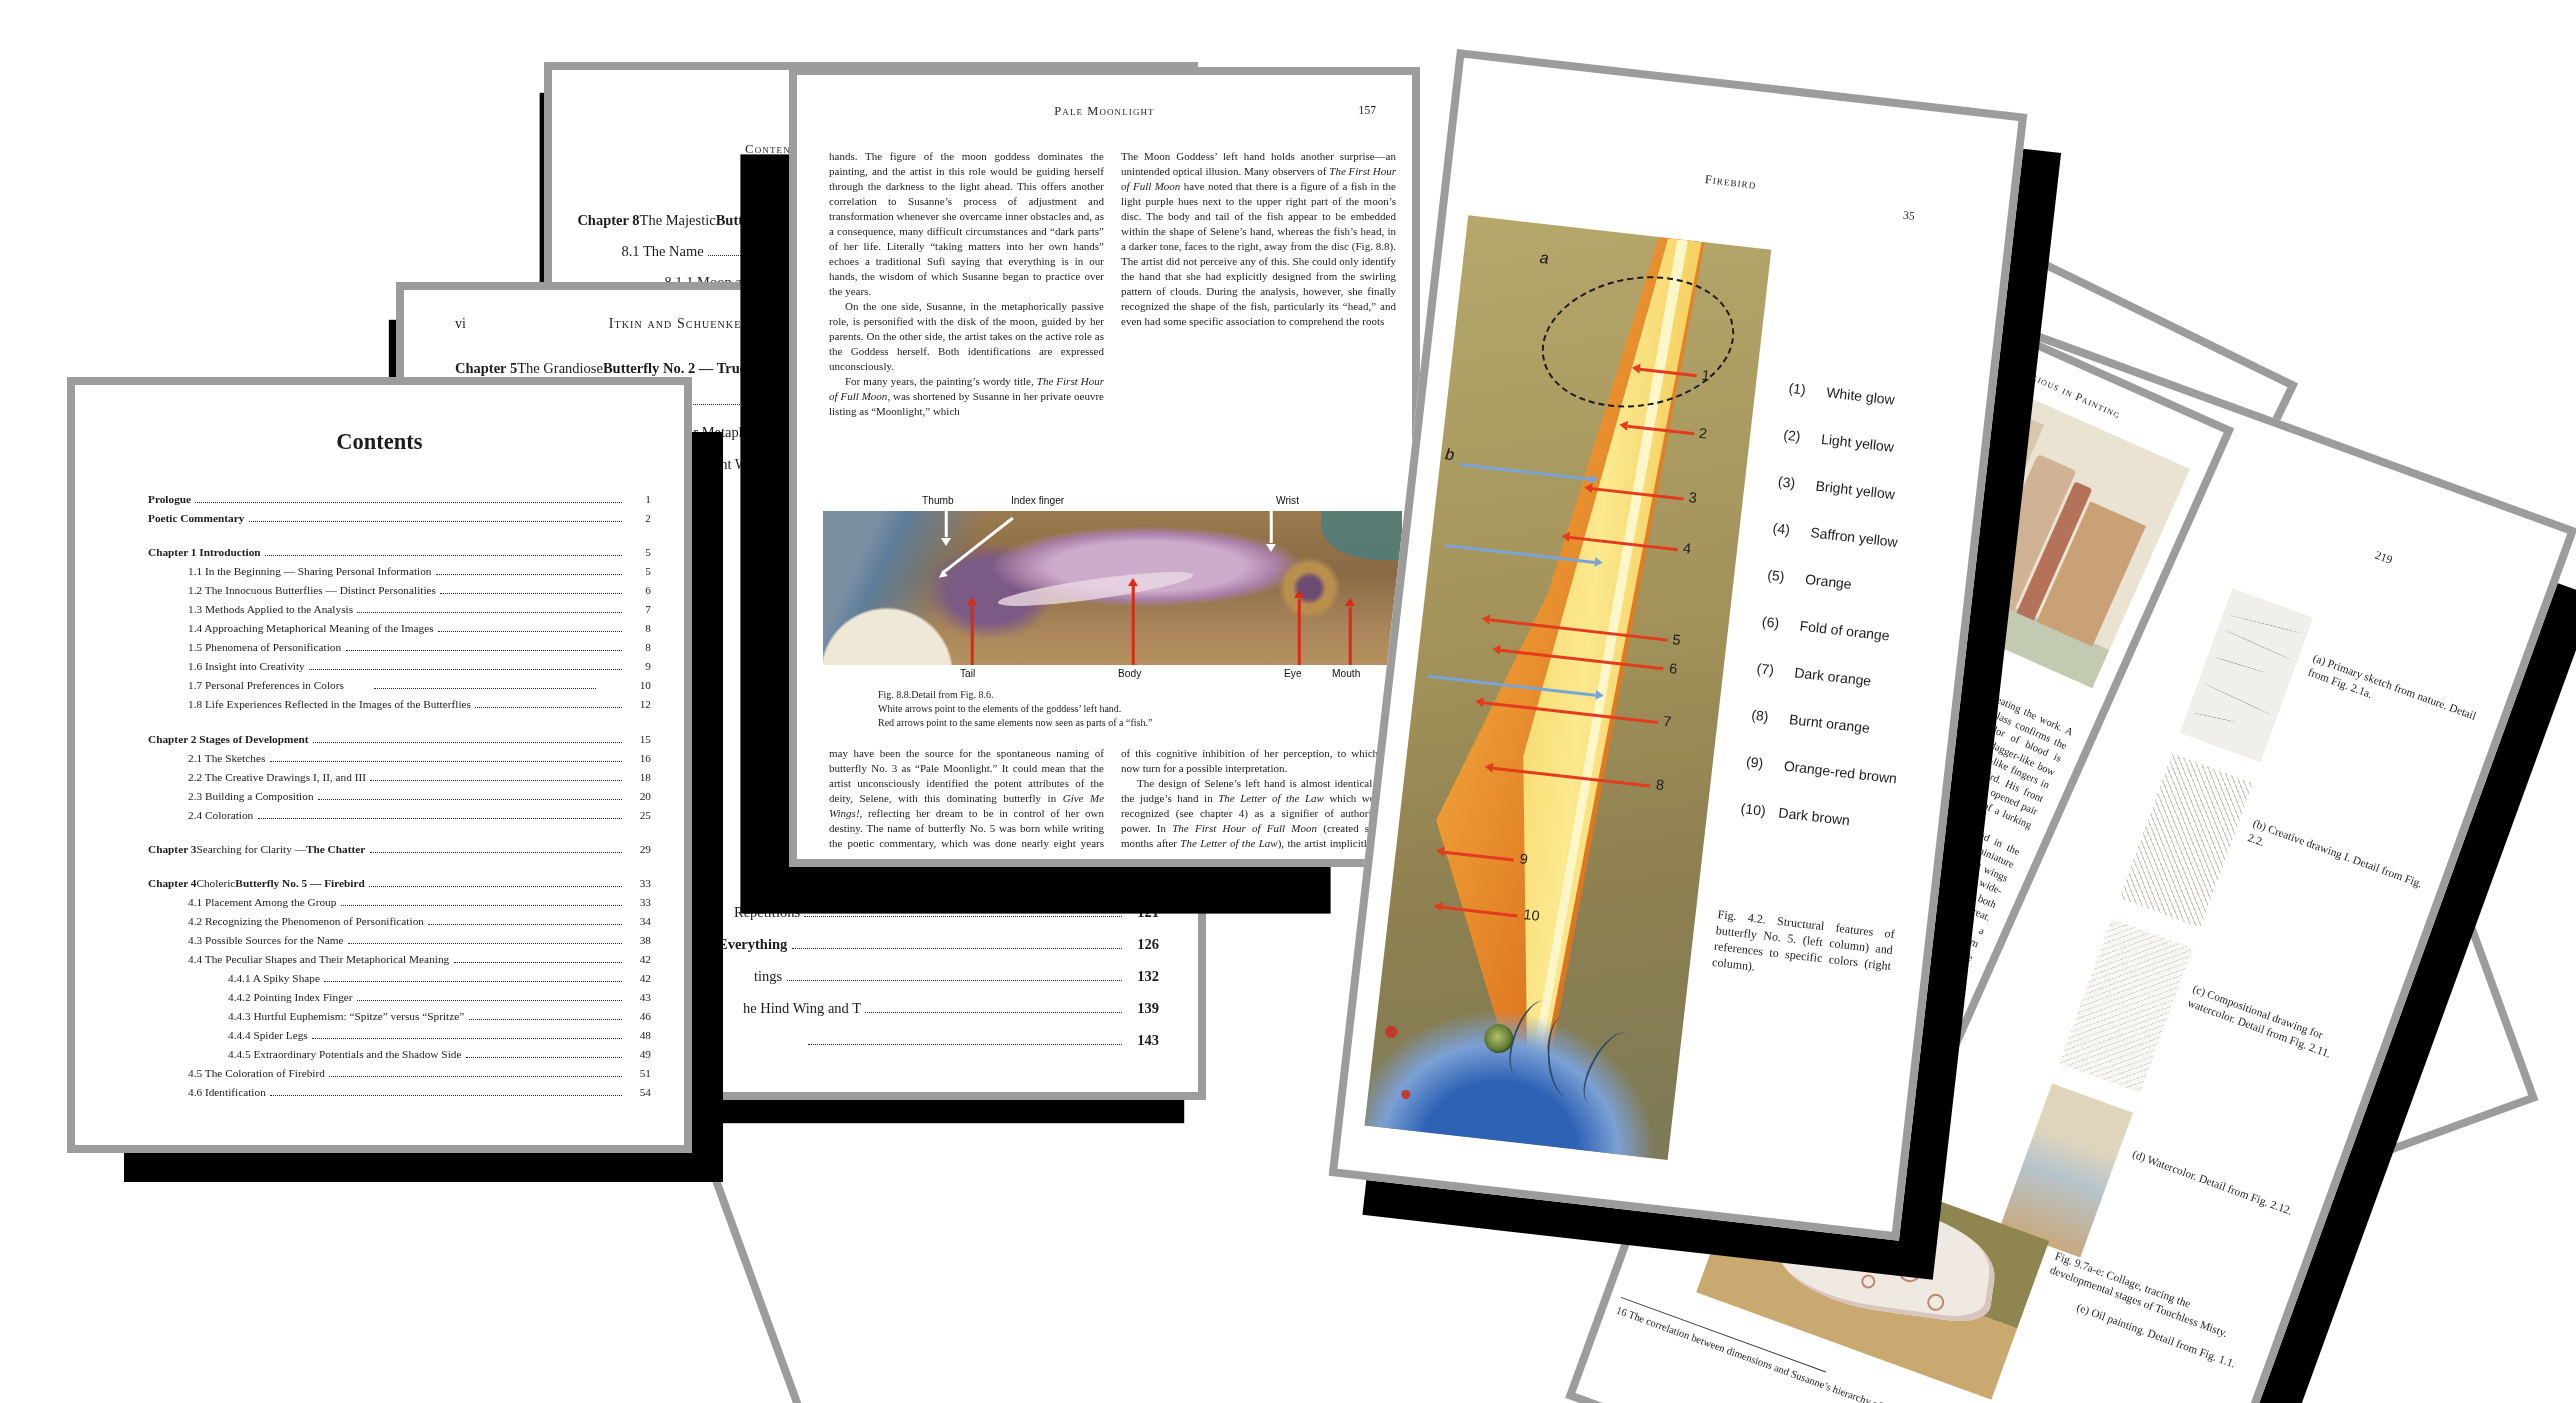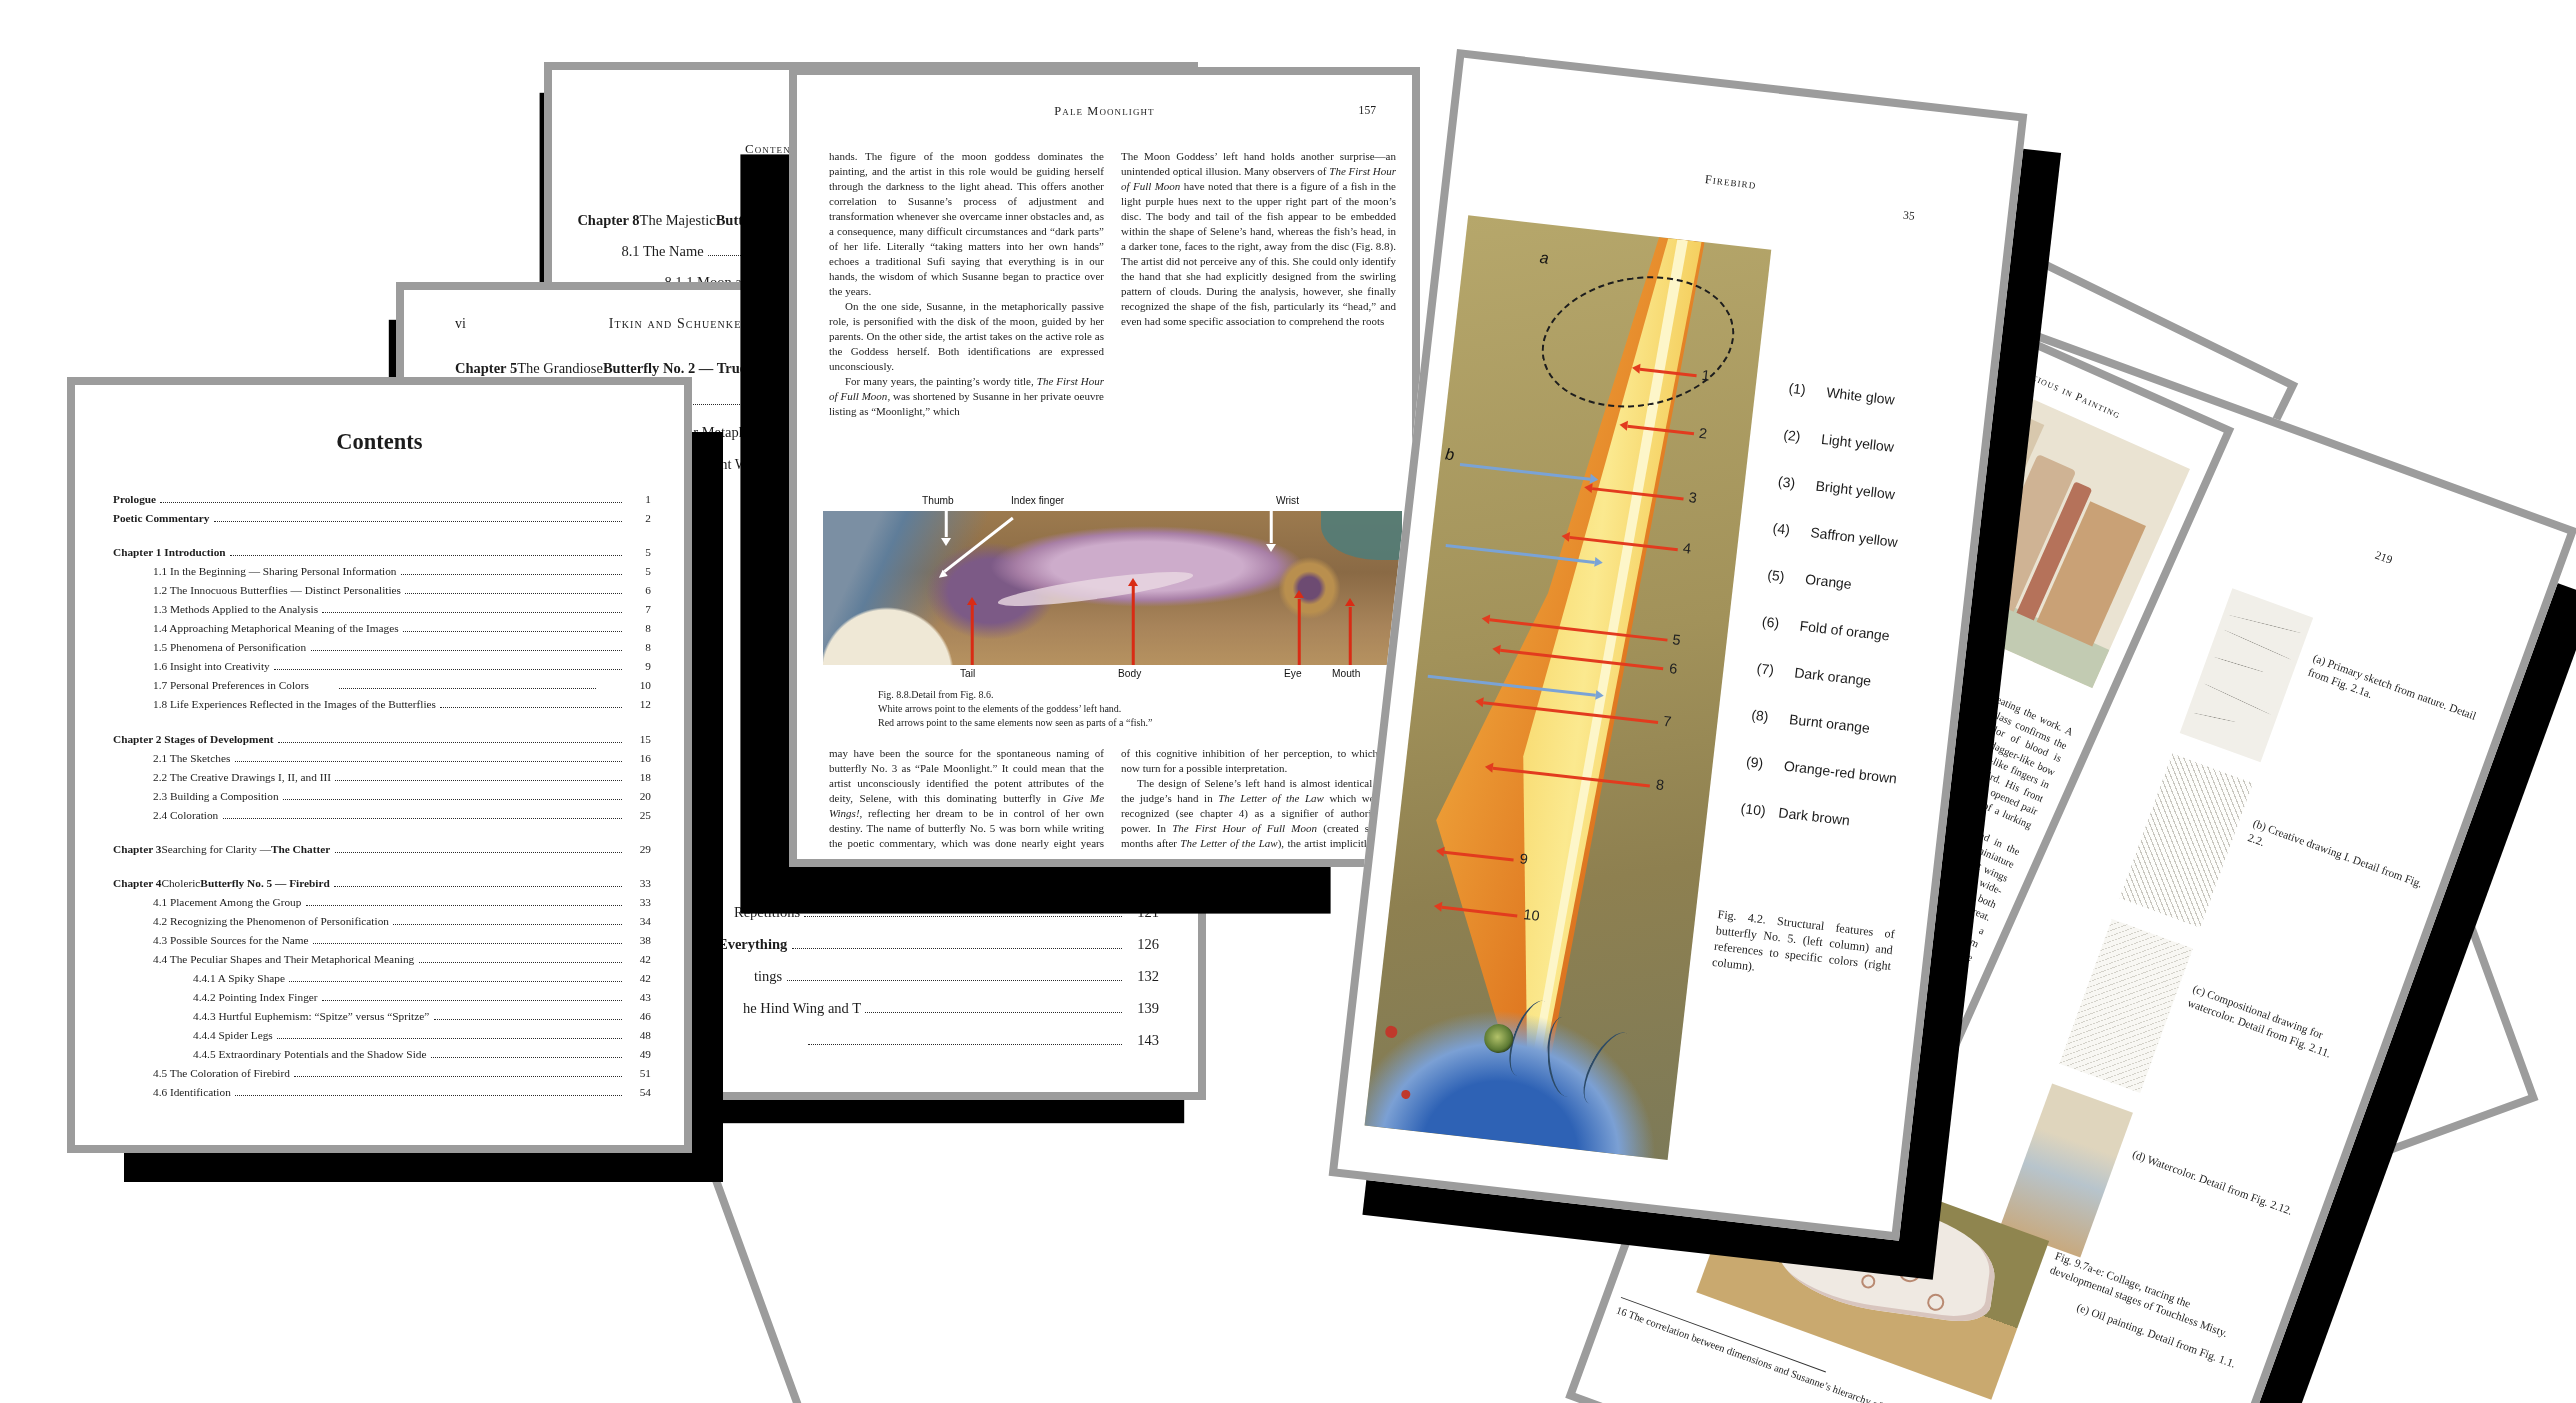--- a/index.html
+++ b/index.html
@@ -11,27 +11,27 @@
   .b{font-weight:bold;} .i{}
   
   .trow{display:flex;align-items:baseline;white-space:nowrap;}
   .trow .lead{flex:1;border-bottom:1.6px dotted #2a2a2a;margin:0 4.4px 2.9px 4.4px;min-width:5.8px;}
   .trow .num{text-align:right;}
   .gap{flex:none;}
   
   #pg-contents{left:67px;top:377px;width:625px;height:776px;z-index:30;box-shadow:44px 42px 0 -13px #000;}
   #pg-contents .title{position:absolute;top:44px;left:0;right:0;text-align:center;font-size:22.5px;font-weight:bold;}
   #pg-contents .rows{position:absolute;left:38px;right:33px;top:108px;font-size:11.3px;}
-  #pg-contents .trow{height:19px;} #pg-contents .gap{height:15.3px;} #pg-contents .num{min-width:25px;}
+  #pg-contents .trow{height:19px;margin-left:35px;} #pg-contents .gap{height:15.3px;} #pg-contents .num{min-width:25px;}
   
   #pg-ch5{left:396px;top:282px;width:810px;height:818px;z-index:20;box-shadow:-14.5px 30.5px 0 -7.3px #000;}
   #pg-ch5 .head{position:absolute;top:26px;left:51px;right:44px;display:flex;font-size:14px;}
   #pg-ch5 .head .run{flex:1;text-align:center;}
   #pg-ch5 .rows{position:absolute;left:51px;right:39px;top:70px;font-size:14.5px;}
-  #pg-ch5 .trow{height:32px;} #pg-ch5 .num{min-width:33px;}
+  #pg-ch5 .trow{height:32px;} #pg-ch5 .num{min-width:33px;font-weight:bold;}
   #pg-ch5 .trow .lead{border-bottom-width:1.9px;}
   
   #pg-ch8{left:544px;top:62px;width:654px;height:1039px;z-index:10;box-shadow:-10.2px 25px 0 -5.8px #000;}
   #pg-ch8 .head{position:absolute;top:71px;left:193px;font-size:13px;}
   #pg-ch8 .rows{position:absolute;left:25.4px;right:14.5px;top:142px;font-size:14.5px;}
   #pg-ch8 .trow{height:31px;} #pg-ch8 .trow .lead{border-bottom-width:1.9px;}
   
   #pg-moon{left:789px;top:67px;width:631px;height:800px;z-index:40;box-shadow:-69px 67px 0 -20.4px #000;}
   #pg-moon .head{position:absolute;top:29px;left:33px;right:33px;text-align:center;font-size:12.4px;}
   #pg-moon .folio{position:absolute;top:29px;right:36px;font-size:11.6px;}

